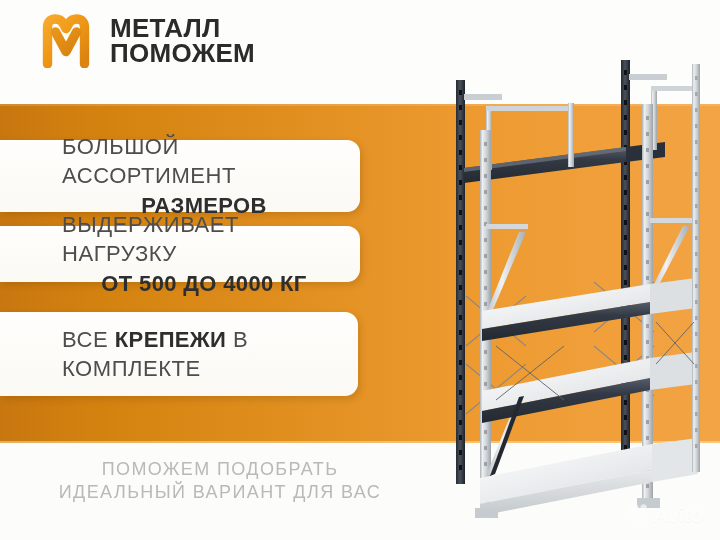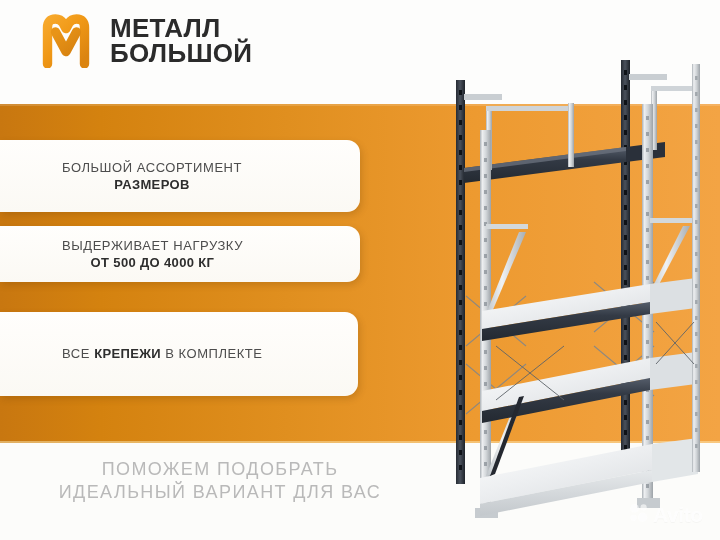--- a/index.html
+++ b/index.html
@@ -32,21 +32,21 @@
   
   .card{
     position:absolute;left:0;
     background:linear-gradient(180deg,#fffefc 0%,#fbf9f4 100%);
     border-radius:0 13px 13px 0;
     box-shadow:2px 3px 7px rgba(90,50,0,0.20);
     display:flex;align-items:center;
   }
   .card-text{
     padding-left:62px;padding-right:14px;
-    color:#4d4d4d;font-size:13px;letter-spacing:0.55px;line-height:1.33;
+    color:#4d4d4d;font-size:22px;letter-spacing:0.55px;line-height:1.33;
     text-transform:uppercase;font-weight:400;
   }
   .card-text b{color:#2e2e2e;font-weight:bold;letter-spacing:0.35px;text-align:center;}
   .card-text .ln{display:block;}
 
   #card-0{top:140px;width:360px;height:72px;}
   #card-1{top:226px;width:360px;height:56px;}
   #card-2{top:312px;width:358px;height:84px;}
 
   
@@ -91,21 +91,21 @@
             <stop offset="0%" stop-color="#E89417"></stop>
             <stop offset="100%" stop-color="#D78210"></stop>
           </linearGradient>
         </defs>
         <path d="M9.5 50 L9.5 13.5 Q9.5 5 17.5 5 Q22.4 5 25.2 9.3 L28 14.6 L30.8 9.3 Q33.6 5 38.5 5 Q46.5 5 46.5 13.5 L46.5 50" fill="none" stroke="url(#mg)" stroke-width="9.4" stroke-linecap="round" stroke-linejoin="round"></path>
         <path d="M17.5 18 L28 37.5 L38.5 18" fill="none" stroke="url(#mg2)" stroke-width="9.4" stroke-linecap="round" stroke-linejoin="round"></path>
       </svg>
 
       <div id="logo-words">
         <span class="logo-line">МЕТАЛЛ</span>
-        <span class="logo-line">БОЛЬШОЙ</span>
+        <span class="logo-line">ПОМОЖЕМ</span>
       </div>
     </div>
   </div>
 
   <div id="band">
     <div id="band-top-edge"></div>
     <div id="band-bottom-edge"></div>
   </div>
 
   <div class="card" id="card-0">

